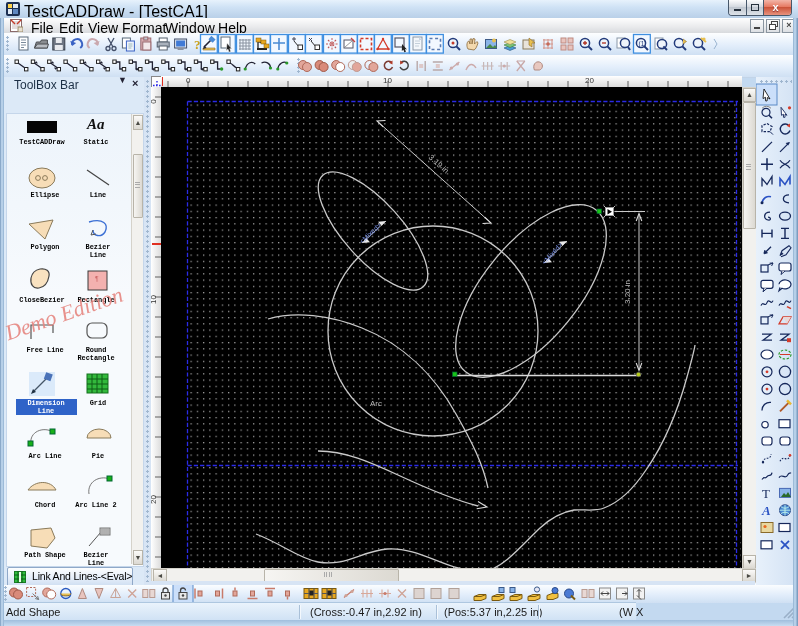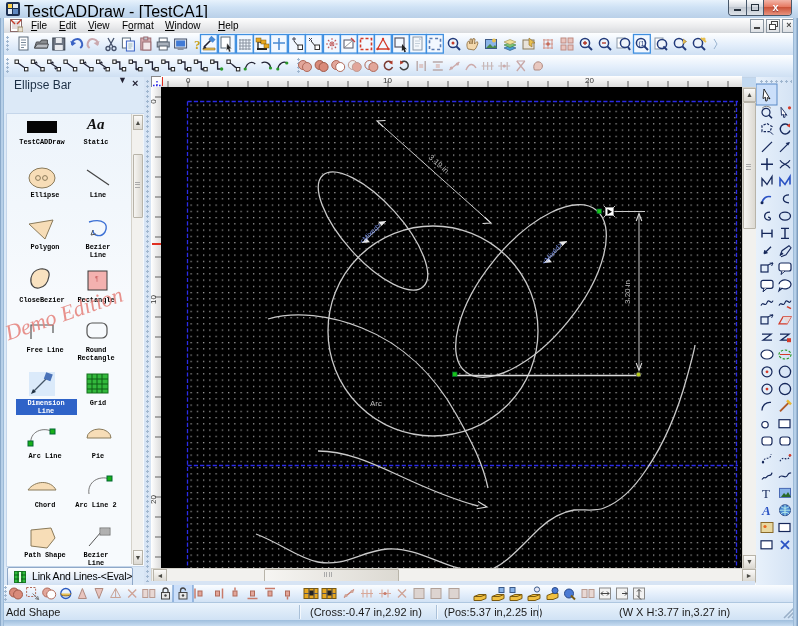--- a/index.html
+++ b/index.html
@@ -10,49 +10,49 @@
   #title .txt{left:24px;top:3px;font-size:16px;color:#000;}
   
   #capbtns{left:728px;top:0px;width:62px;height:15px;border:1px solid #47586b;border-top:none;border-radius:0 0 4px 4px;overflow:hidden;display:flex;}
   #capbtns .cb{width:17px;height:15px;background:linear-gradient(#fdfdfd,#d4d9e0 45%,#bfc6cf 46%,#dde2e8);border-right:1px solid #47586b;position:relative;}
   #capbtns .cb.close{width:27px;background:linear-gradient(#f2b5a8,#e67a63 45%,#c94f35 46%,#e8927e);border-right:none;}
   .glyphmin{position:absolute;left:5px;top:9px;width:7px;height:2px;background:#26313d;}
   .glyphmax{position:absolute;left:4.5px;top:3.5px;width:6px;height:5px;border:1.6px solid #26313d;}
   .glyphx{position:absolute;left:8px;top:1px;color:#fff;font-size:11px;font-weight:bold;text-shadow:0 1px 1px #833;}
   
   #menubar{left:2px;top:18px;width:794px;height:15px;background:linear-gradient(#fefefe,#e9eaec 60%,#d8dadd);border-bottom:1px solid #b9c2cc;}
-  #menubar .mi{position:absolute;top:1.5px;font-size:10px;color:#000;}
+  #menubar .mi{position:absolute;top:1.5px;font-size:14px;color:#000;}
   #menubar .mi u{text-decoration:underline;}
   #mdibtns{left:750px;top:19px;display:flex;gap:2px;}
   #mdibtns .mb{width:12px;height:12px;border:1px solid #8a95a0;background:linear-gradient(#fcfcfc,#dcdfe3);font-size:9px;color:#444;text-align:center;line-height:11px;font-weight:bold;}
   
   .tbband{left:2px;width:794px;height:22px;background:linear-gradient(#fdfeff,#e3eefb 55%,#cfe0f3);border-bottom:1px solid #c2d4e8;}
   #tb1{top:33px;} #tb2{top:55px;}
   #tbBottom{left:2px;top:583px;width:794px;height:19px;background:linear-gradient(#fdfeff,#e3eefb 55%,#cfe0f3);border-top:1px solid #eef5fc;}
   .grip{position:absolute;width:3px;background-image:radial-gradient(circle at 1.5px 1.5px,#9fb6cf 1px,transparent 1.1px);background-size:3px 4px;}
   
   #lpanel{left:2px;top:77px;width:142px;height:508px;background:#dce9f7;overflow:hidden;}
   #lphead{left:0;top:0;width:142px;height:15px;font-size:12px;color:#1c2f45;}
   #lpbtn1,#lpbtn2{white-space:nowrap;overflow:hidden;font-size:10.5px!important;letter-spacing:-0.2px;left:5px;width:124px;height:19px;border:1px solid #8fa8c8;border-radius:2px;background:linear-gradient(#fcfdfe,#e7effa 50%,#cbdcf0);font-size:12px;color:#000;}
-  #lplist{left:4px;top:36px;width:136px;height:452px;background:linear-gradient(#edf4fb,#f7fafd 40%);border:1px solid #c5d6ea;padding-left:8px;}
+  #lplist{left:4px;top:36px;width:136px;height:452px;background:linear-gradient(#edf4fb,#f7fafd 40%);border:1px solid #c5d6ea;}
   .shlabel{position:absolute;font-family:"Liberation Mono",monospace;font-size:6.9px;letter-spacing:0px;color:#000;text-align:center;white-space:pre;line-height:7.8px;font-weight:bold;}
   
   .sb{background:#f2f1ee;border:1px solid #d5d2ca;}
   .sbthumb{position:absolute;background:linear-gradient(90deg,#f6f5f2,#dcd9d2);border:1px solid #b8b4a9;border-radius:1px;}
   .sbbtn{position:absolute;background:linear-gradient(#fbfaf8,#dcd9d2);border:1px solid #b8b4a9;font-size:7px;color:#4a4a44;text-align:center;}
   
   #corner{left:151px;top:76px;width:10px;height:11px;background:#fdfdfd;border:1px solid #888;}
   #hruler{left:161px;top:76px;width:581px;height:11px;background:linear-gradient(#ffffff,#dcdcdc);border-bottom:1px solid #707070;}
   #vruler{left:151px;top:87px;width:10px;height:481px;background:linear-gradient(90deg,#ffffff,#dcdcdc);border-right:1px solid #707070;}
   .rnum{position:absolute;font-size:8px;color:#333;}
   #canvas{left:161px;top:87px;width:581px;height:481px;background:#000;}
   
   #rbar{left:756px;top:77px;width:40px;height:508px;background:linear-gradient(90deg,#e8f1fb,#d3e2f4);}
   
-  #status{left:2px;top:602px;width:794px;height:18px;background:linear-gradient(#eaf3fc,#cfe1f4);border-top:1px solid #aec7e0;font-size:11px;color:#1a1a1a;}
+  #status{left:2px;top:602px;width:634px;height:18px;background:linear-gradient(#eaf3fc,#cfe1f4);border-top:1px solid #aec7e0;font-size:11px;color:#1a1a1a;}
   #status .seg{position:absolute;top:3px;}
   .sdiv{position:absolute;top:2px;width:1px;height:14px;background:#a9c0d8;border-right:1px solid #f3f8fd;}
   #bottomedge{left:0;top:620px;width:798px;height:6px;background:linear-gradient(#9fbedd,#c8ddf2);}
   
   #wm{left:4px;top:244px;width:230px;transform:rotate(-19deg);transform-origin:0 50%;font-family:"Liberation Serif",serif;font-style:italic;font-size:22px;color:rgba(229,133,128,0.9);}
 </style>
 </head>
 <body>
 
 <div class="abs" id="title">
@@ -624,21 +624,21 @@
       </g>
       <g transform="translate(629,1.5)">
         <rect x="2.5" y="2.5" width="11" height="11" fill="#f2f2f2" stroke="#8a8a8a"></rect>
         <path d="M8,4 v8 M8,4 l-2,2 M8,4 l2,2 M8,12 l-2,-2 M8,12 l2,2" stroke="#444" fill="none"></path>
       </g>
     </svg>
   </div>
 
 <div class="abs" id="lpanel">
   <div class="abs" id="lphead">
-      <span style="position:absolute;left:12px;top:1px">Ellipse Bar</span>
+      <span style="position:absolute;left:12px;top:1px">ToolBox Bar</span>
     <span style="position:absolute;left:116px;top:-2px;font-size:9px;color:#223">▼</span>
     <span style="position:absolute;left:130px;top:0px;font-size:11px;color:#223;font-weight:bold">×</span>
   </div>
   <div class="abs" id="lplist">
 
     <div class="abs sb" style="left:124px;top:0px;width:11px;height:450px;border:none;border-left:1px solid #d5d2ca">
       <div class="sbbtn" style="left:1px;top:1px;width:8px;height:13px;line-height:13px">▲</div>
       <div class="sbbtn" style="left:1px;top:436px;width:8px;height:13px;line-height:13px">▼</div>
       <div class="sbthumb" style="left:1px;top:40px;width:8px;height:62px"></div>
       <div class="abs" style="left:3px;top:68px;width:5px;height:7px;background:repeating-linear-gradient(180deg,#aaa 0 1px,transparent 1px 2.4px)"></div>

